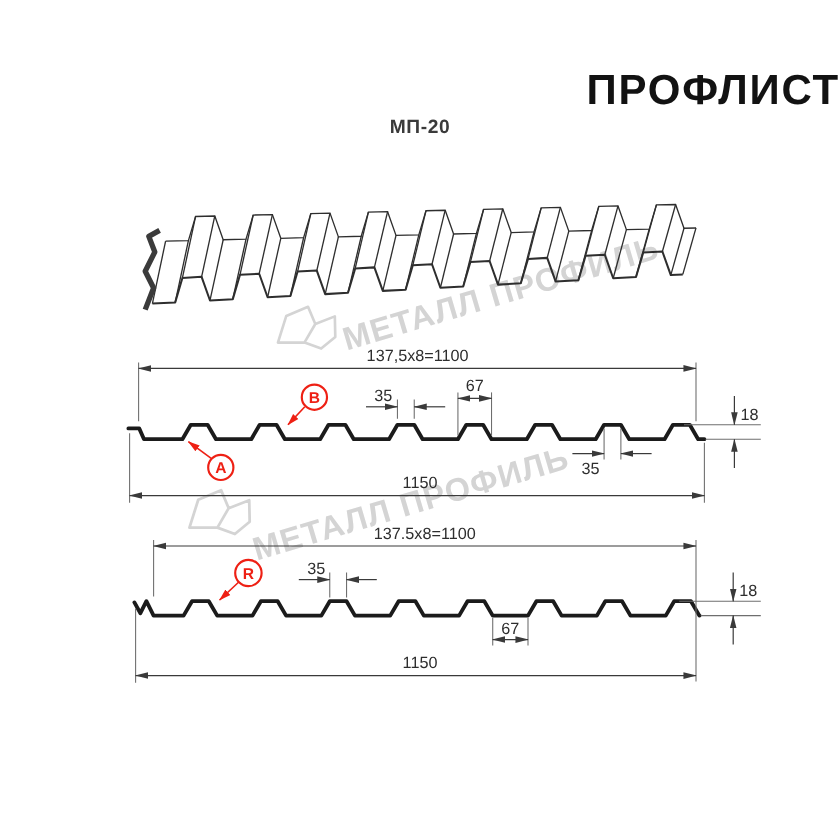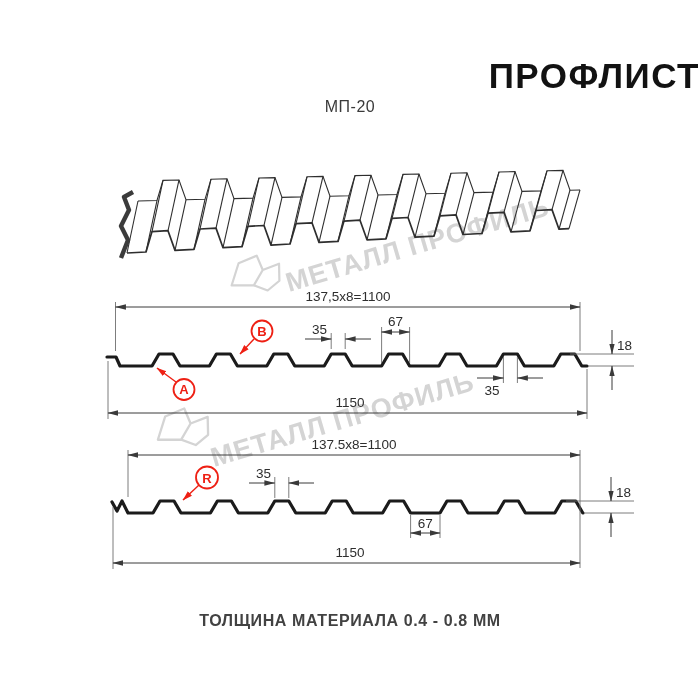--- a/index.html
+++ b/index.html
@@ -1,21 +1,21 @@
 <!DOCTYPE html>
 <html style="--red: #ee2014; --profile: #1b1b1b; --dim: #3a3a3a; --ext: #6e6e6e; --watermark: #d4d4d4; --sketch: #2e2e2e;"><head>
 <meta charset="utf-8">
 <style>
   html,body{margin:0;padding:0;background:#fff;}
   #canvas{position:relative;width:700px;height:700px;background:#ffffff;overflow:hidden;
           font-family:"Liberation Sans",sans-serif;}
   .title{position:absolute;top:56px;left:0;width:700px;text-align:right;
          font-size:35px;font-weight:700;color:#121212;letter-spacing:1.5px;}
   .subtitle{position:absolute;top:98px;left:0;width:700px;text-align:center;
-         font-size:16px;font-weight:400;color:#3a3a3a;letter-spacing:.5px;}
+         font-size:16px;font-weight:700;color:#3a3a3a;letter-spacing:.5px;}
   .footer{position:absolute;top:612px;left:0;width:700px;text-align:center;
          font-size:16px;font-weight:700;color:#424242;letter-spacing:.6px;}
   svg{position:absolute;left:0;top:0;}
   .profile{stroke:var(--profile,#1b1b1b);stroke-width:3.2;fill:none;stroke-linejoin:round;stroke-linecap:round;}
   .dim-line{stroke:var(--dim,#3a3a3a);stroke-width:1;fill:none;}
   .ext-line{stroke:var(--ext,#6e6e6e);stroke-width:.9;fill:none;}
   .dim-text{fill:#2e2e2e;font-size:13.5px;font-family:"Liberation Sans",sans-serif;}
   .red-leader{stroke:var(--red,#ee2014);stroke-width:1.4;fill:none;}
   .red-circle{fill:#ffffff;stroke:var(--red,#ee2014);stroke-width:1.8;}
   .red-letter{fill:var(--red,#ee2014);font-size:13px;font-weight:700;text-anchor:middle;
@@ -27,21 +27,20 @@
            font-family:"Liberation Sans",sans-serif;}
   .wm-logo{stroke:var(--watermark,#d4d4d4);stroke-width:2.2;fill:none;stroke-linejoin:round;}
 </style>
 </head>
 <body>
 
 <div id="canvas">
 
   <div class="title">ПРОФЛИСТ</div>
   <div class="subtitle">МП-20</div>
-  <div class="footer">ТОЛЩИНА МАТЕРИАЛА 0.4 - 0.8 ММ</div>
 
   <svg width="700" height="700" viewBox="0 0 700 700">
     <defs>
       <marker id="arr" viewBox="0 0 10 6" refX="9.5" refY="3" markerWidth="11" markerHeight="7" orient="auto-start-reverse" markerUnits="userSpaceOnUse">
         <path d="M0,0.5 L10,3 L0,5.5 Z" fill="#3a3a3a"></path>
       </marker>
       <marker id="arr-red" viewBox="0 0 9 7" refX="8.5" refY="3.5" markerWidth="10" markerHeight="8" orient="auto-start-reverse" markerUnits="userSpaceOnUse">
         <path d="M0,0.8 L9,3.5 L0,6.2 Z" fill="#ee2014"></path>
       </marker>
     </defs>

